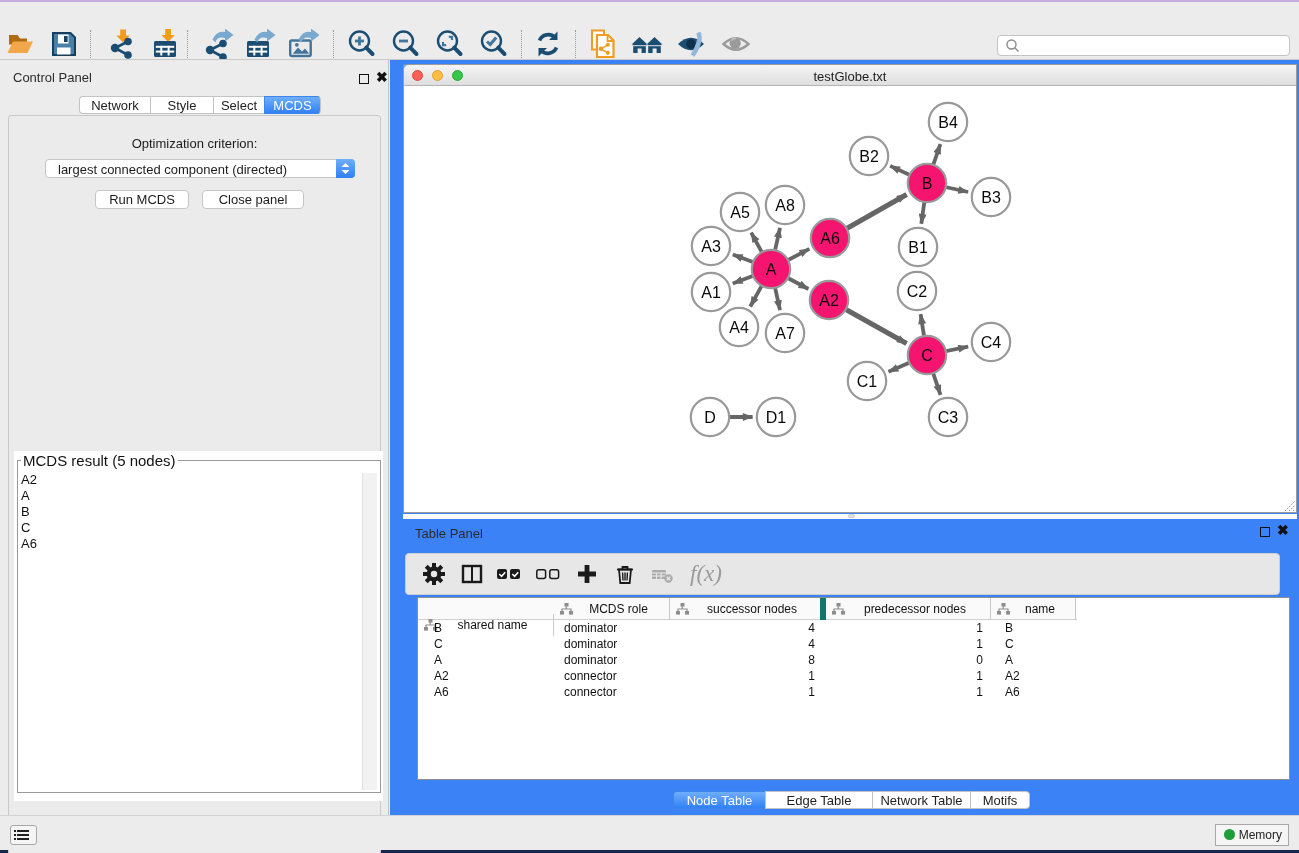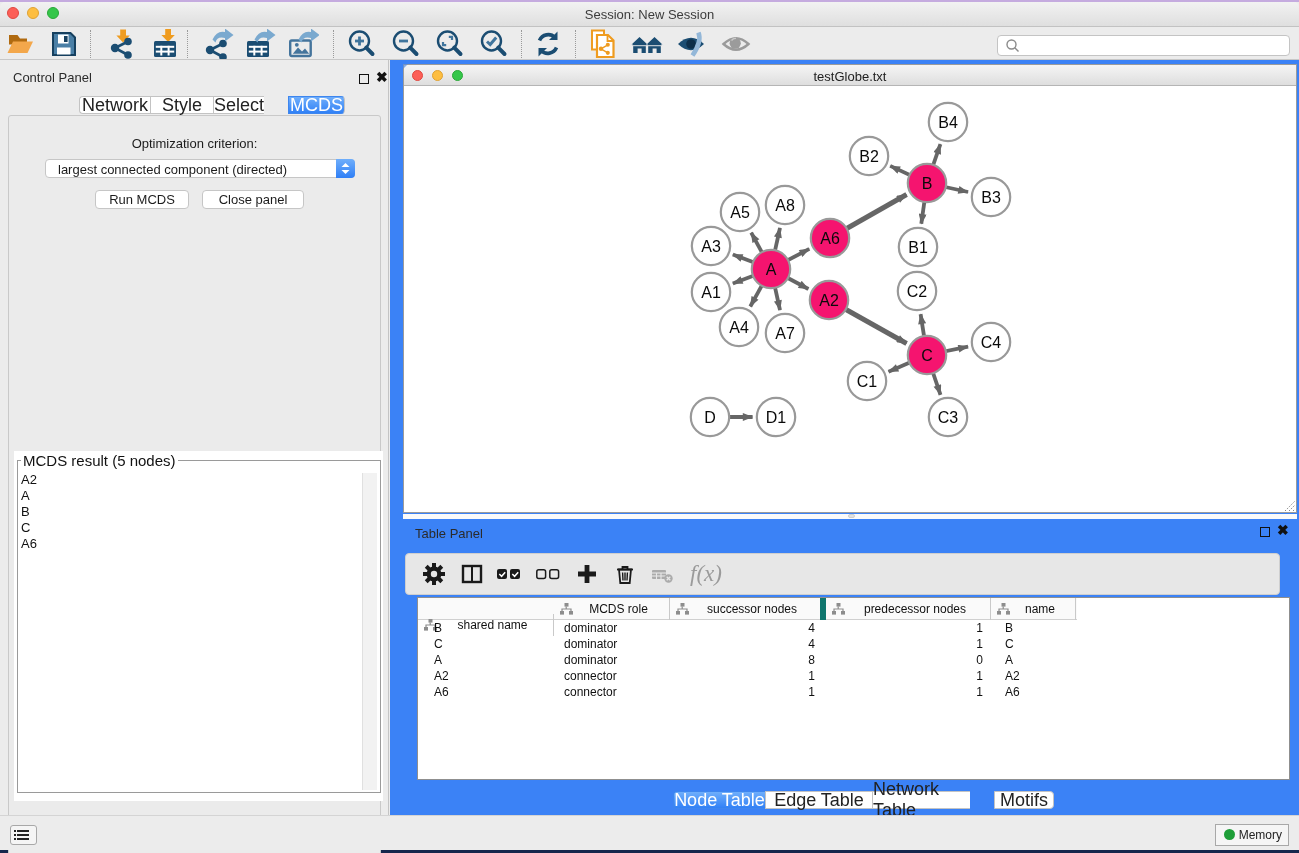--- a/index.html
+++ b/index.html
@@ -2,40 +2,34 @@
 <html><head>
 <meta charset="utf-8">
 <style>
   * { margin:0; padding:0; box-sizing:border-box; }
   html,body { width:1299px; height:853px; overflow:hidden; }
   body { font-family:"Liberation Sans", sans-serif; background:#ececec; position:relative; }
   .abs { position:absolute; }
   .tl { width:12px; height:12px; border-radius:50%; }
   .panel-title { font-size:13px; color:#2b2b2b; }
   .seg { display:flex; position:absolute; }
-  .seg .t { font-size:18px; color:#222; background:#fff; border:1px solid #c3c3c3; border-right:none;
+  .seg .t { font-size:13px; color:#222; background:#fff; border:1px solid #c3c3c3; border-right:none;
             display:flex; align-items:center; justify-content:center; }
   .seg .t:first-child { border-radius:4px 0 0 4px; }
-  .seg .t:last-child { border-radius:0 4px 4px 0; border-right:1px solid #c3c3c3;margin-left:24px; }
+  .seg .t:last-child { border-radius:0 4px 4px 0; border-right:1px solid #c3c3c3; }
   .seg .sel { background:linear-gradient(#6faefb,#3181f6); color:#fff; border-color:#3e86ee; }
 </style>
 </head>
 <body>
 
 <div class="abs" style="left:0;top:0;width:1299px;height:2px;background:#c5abdf;"></div>
 <div class="abs" style="left:0;top:848px;width:1299px;height:5px;background:#16264c;"></div>
 
 <div class="abs" id="appwin" style="left:0;top:2px;width:1299px;height:846px;background:#ececec;border-radius:5px 5px 0 0;">
 
-  <div class="abs" style="left:0;top:0;width:1299px;height:25px;background:linear-gradient(#f2f2f2,#dfdfdf);border-bottom:1px solid #c2c2c2;border-radius:5px 5px 0 0;">
-    <div class="abs tl" style="left:7px;top:5px;background:#fc5f57;border:1px solid #e04841;"></div>
-    <div class="abs tl" style="left:27px;top:5px;background:#fdbe41;border:1px solid #e0a233;"></div>
-    <div class="abs tl" style="left:47px;top:5px;background:#35c64a;border:1px solid #2aa838;"></div>
-    <div class="abs" style="left:0;width:100%;top:5px;text-align:center;font-size:13px;color:#3c3c3c;">Session: New Session</div>
-  </div>
 
   <div class="abs" id="toolbar" style="left:0;top:25px;width:1299px;height:33px;background:#ececec;border-bottom:1px solid #c8c8c8;">
       <div class="abs" style="left:5px;top:2px;width:30px;height:30px;"><svg width="30" height="30" viewBox="0 0 30 30">
 <path d="M4 6 h8.5 l2.5 3.5 h7 v6 h-18 z" fill="#b06a10"></path>
 <path d="M2.5 24 L8 12.5 h20 L22.5 24 z" fill="#f3a74b"></path>
 </svg></div>
 <div class="abs" style="left:49px;top:2px;width:30px;height:30px;"><svg width="30" height="30" viewBox="0 0 30 30">
 <path d="M4 4 h17.5 l4.5 4.5 v17.5 h-22 z" fill="#4a7fa6" stroke="#16405f" stroke-width="2"></path>
 <rect x="9" y="5.5" width="10.5" height="9" fill="#fff"></rect>
 <rect x="15" y="7" width="3.6" height="6" fill="#16405f"></rect>

